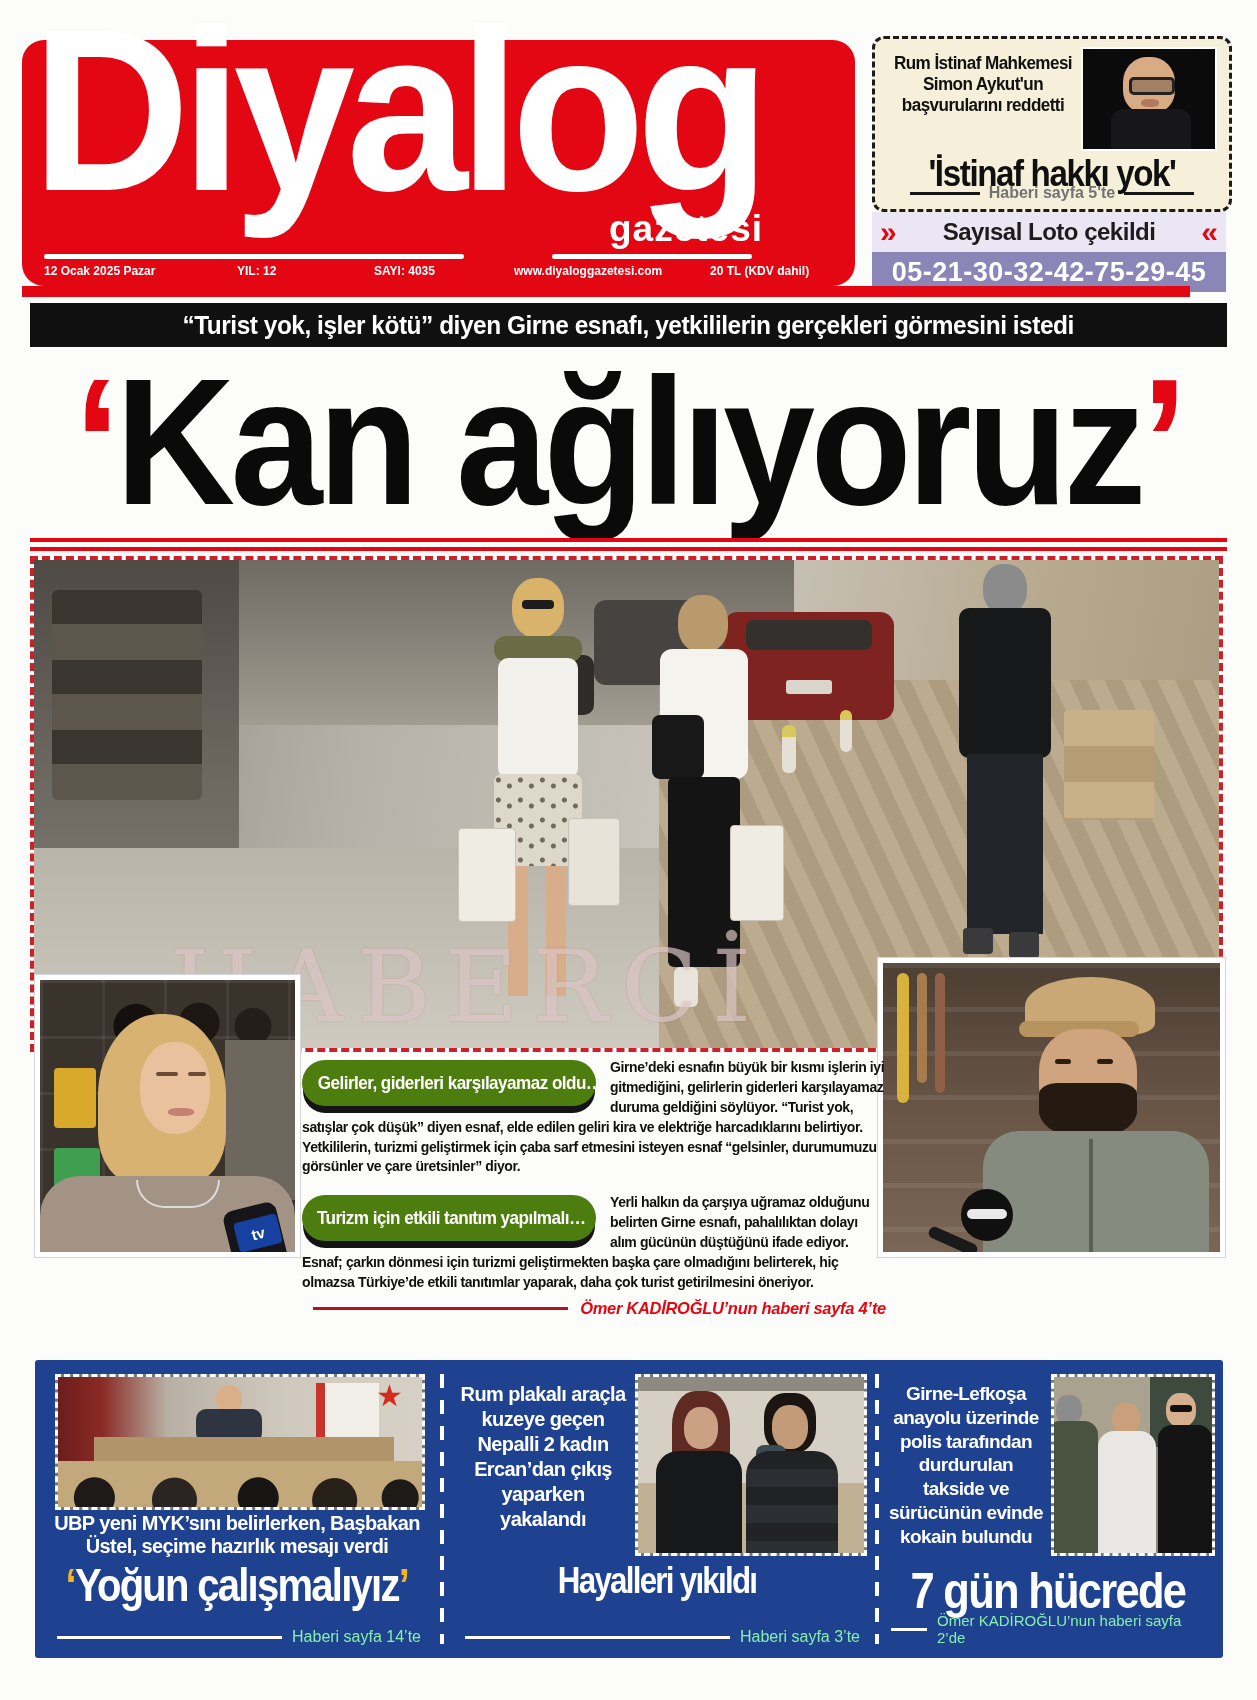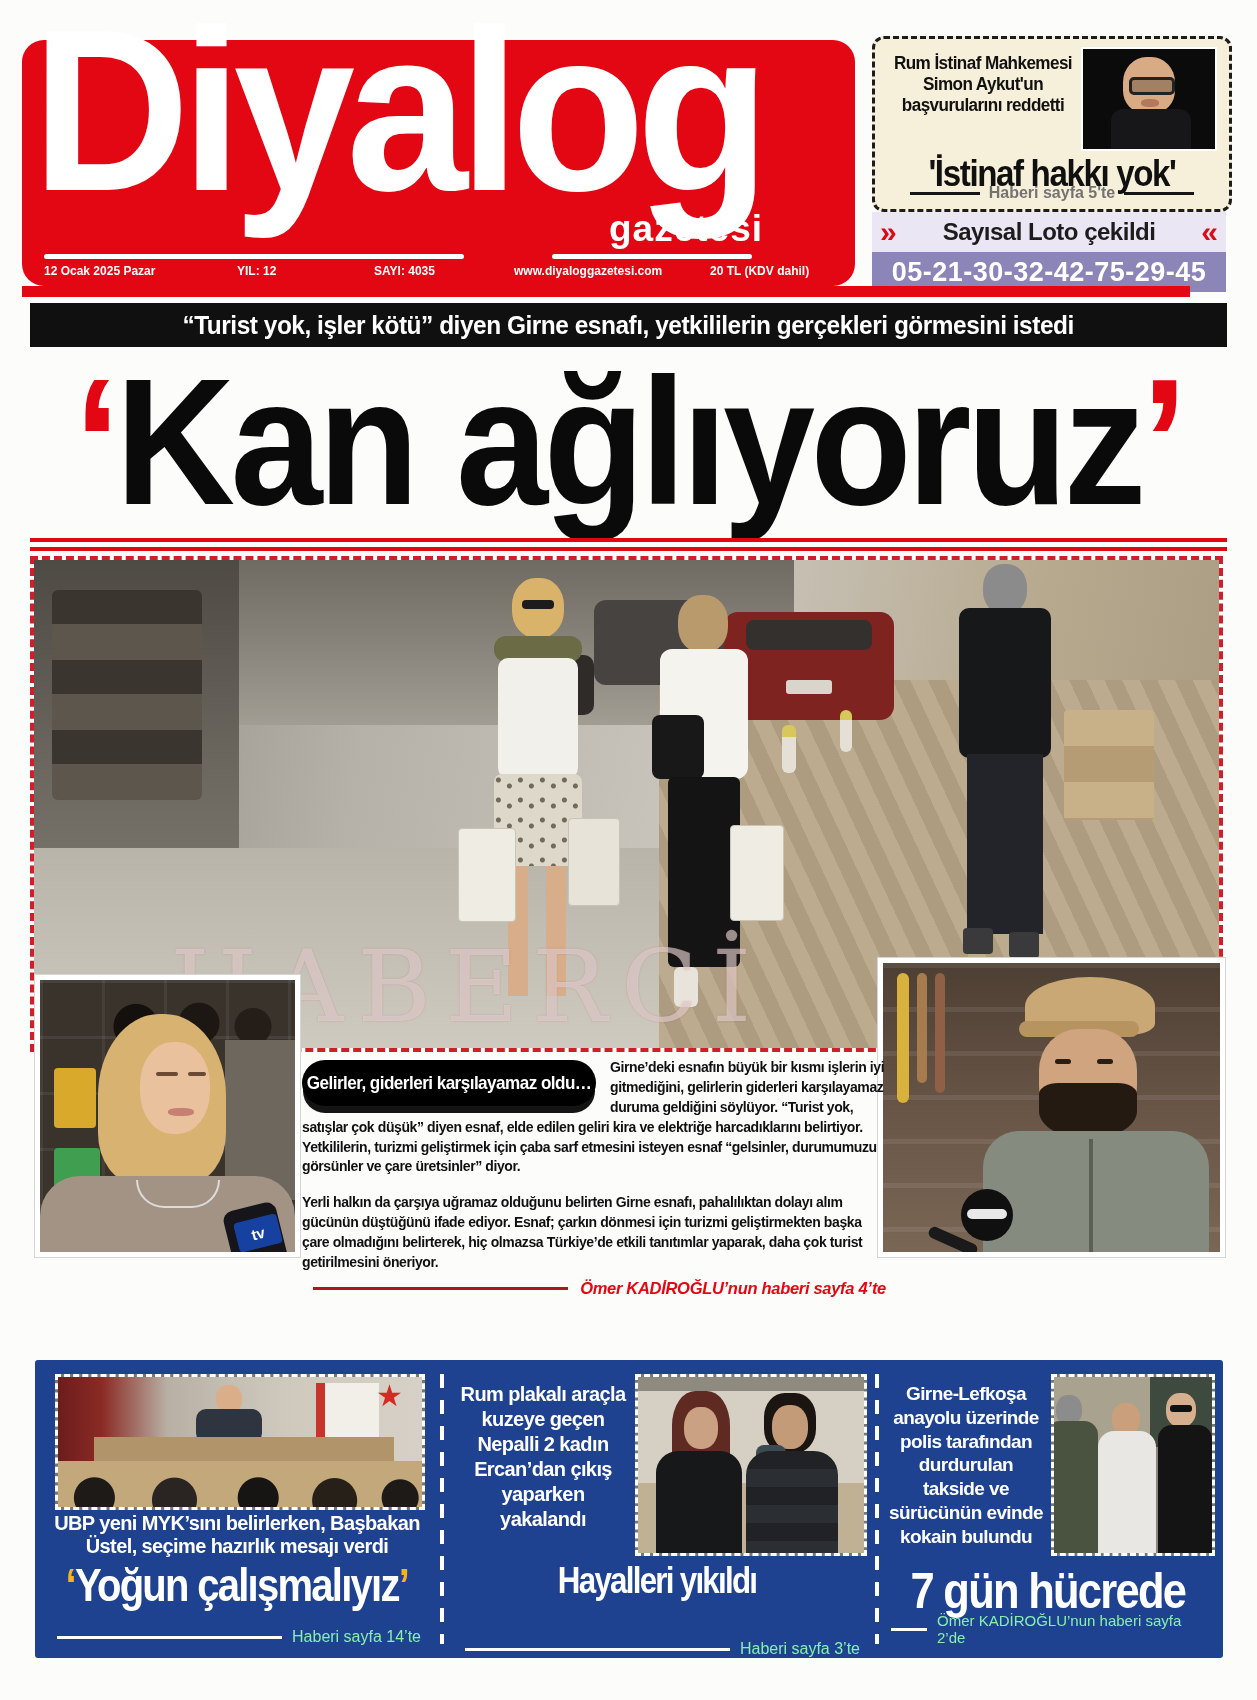--- a/index.html
+++ b/index.html
@@ -42,22 +42,22 @@
   .dblrule{left:30px;width:1197px;height:4px;background:#e30613;}
   
   .mainph{left:30px;top:556px;width:1185px;height:488px;border:4px dashed #cf1f2a;background:#fff;}
   .scene{position:absolute;inset:0;overflow:hidden;}
   .watermark{left:170px;top:928px;font-family:"DejaVu Serif",serif;font-size:100px;letter-spacing:14px;
         color:rgba(222,222,222,.6);z-index:4;text-shadow:0 0 2px rgba(190,40,40,.25);}
   
   .portrait{border:5px solid #fff;box-shadow:0 0 0 1px #d5d5d5;z-index:5;overflow:hidden;background:#333;}
   
   .article{left:302px;top:1058px;width:584px;z-index:6;color:#101010;}
-  .redbox{float:left;width:294px;height:46px;background:#000000;border-radius:23px;margin:2px 14px 8px 0;
-        display:flex;align-items:center;justify-content:center;box-shadow:0 8px 0 -1px #141414;}
+  .redbox{float:left;width:294px;height:46px;background:#4d7c0f;border-radius:23px;margin:2px 14px 8px 0;
+        display:flex;align-items:center;justify-content:flex-start;box-shadow:0 8px 0 -1px #141414;}
   .redbox span{color:#fff;font-weight:bold;font-size:19px;letter-spacing:-.6px;white-space:nowrap;
         display:inline-block;transform:scaleX(.9);}
   .article p{margin:0 0 6px 0;font-size:14px;font-weight:bold;letter-spacing:-.4px;line-height:1.42;text-align:left;}
   .clr{clear:both;height:10px;}
   .byrow{display:flex;align-items:center;justify-content:flex-end;margin-top:2px;}
   .byline-line{flex:0 0 255px;height:3px;background:#b5121f;margin-right:12px;}
   .byline{color:#e30613;font-weight:bold;font-style:italic;font-size:16.5px;letter-spacing:-.3px;}
   
   .band{left:35px;top:1360px;width:1188px;height:298px;background:#1e4190;border-radius:3px;}
   .vdash{top:14px;bottom:14px;width:4px;background:repeating-linear-gradient(180deg,#fff 0 14px,transparent 14px 26px);}
@@ -214,20 +214,23 @@
       <div class="s" style="left:44px;top:272px;width:52px;height:12px;background:#1a1a1a;transform:rotate(24deg);border-radius:6px;"></div>
     </div>
   </div>
 
   <div class="s article">
     <div class="redbox">
       <span>Gelirler, giderleri karşılayamaz oldu…</span>
     </div>
     <p>Girne’deki esnafın büyük bir kısmı işlerin iyi gitmediğini, gelirlerin giderleri karşılayamaz duruma geldiğini söylüyor. “Turist yok, satışlar çok düşük” diyen esnaf, elde edilen geliri kira ve elektriğe harcadıklarını belirtiyor. Yetkililerin, turizmi geliştirmek için çaba sarf etmesini isteyen esnaf “gelsinler, durumumuzu görsünler ve çare üretsinler” diyor.</p>
     <div class="clr"></div>
+    <div class="redbox">
+      <span>Turizm için etkili tanıtım yapılmalı…</span>
+    </div>
     <p>Yerli halkın da çarşıya uğramaz olduğunu belirten Girne esnafı, pahalılıktan dolayı alım gücünün düştüğünü ifade ediyor. Esnaf; çarkın dönmesi için turizmi geliştirmekten başka çare olmadığını belirterek, hiç olmazsa Türkiye’de etkili tanıtımlar yaparak, daha çok turist getirilmesini öneriyor.</p>
     <div class="byrow">
       <div class="byline-line"></div>
       <span class="byline">Ömer KADİROĞLU’nun haberi sayfa 4’te</span>
     </div>
   </div>
 
   <div class="s band">
     <div class="s vdash" style="left:405px;"></div>
     <div class="s vdash" style="left:840px;"></div>
@@ -264,21 +267,21 @@
         <div class="s" style="left:18px;top:74px;width:86px;height:102px;background:#17181a;border-radius:22px 22px 0 0;"></div>
         <div class="s" style="left:126px;top:16px;width:52px;height:60px;background:#1b1512;border-radius:40%;"></div>
         <div class="s" style="left:134px;top:28px;width:36px;height:44px;background:#c49b78;border-radius:45%;"></div>
         <div class="s" style="left:118px;top:68px;width:30px;height:24px;background:#3c4a52;border-radius:8px;"></div>
         <div class="s" style="left:108px;top:74px;width:92px;height:102px;background:repeating-linear-gradient(180deg,#202226 0 18px,#2b2e33 18px 36px);border-radius:24px 24px 0 0;"></div>
       </div>
     </div>
     <div class="s bhl" style="left:410px;top:200px;width:425px;font-size:36px;letter-spacing:-2px;">
       <span class="in">Hayalleri yıkıldı</span>
     </div>
-    <div class="bref" style="left:430px;right:0;bottom:0;width:395px;">
+    <div class="bref" style="left:430px;right:0;bottom:12px;width:395px;">
       <div class="wline"></div>
       <span>Haberi sayfa 3’te</span>
     </div>
 
     <div class="s bkick" style="left:852px;top:22px;width:158px;font-size:19px;line-height:1.25;">Girne-Lefkoşa anayolu üzerinde polis tarafından durdurulan takside ve sürücünün evinde kokain bulundu</div>
     <div class="s bph" style="left:1016px;top:14px;width:158px;height:176px;">
       <div class="scene" style="background:linear-gradient(180deg,#a9a28f 0 40%,#8c8676 40%);">
         <div class="s" style="left:96px;top:0;width:62px;height:70px;background:#3f4a3e;"></div>
         <div class="s" style="left:2px;top:18px;width:26px;height:30px;background:#8c8c8c;border-radius:45%;"></div>
         <div class="s" style="left:-8px;top:44px;width:52px;height:132px;background:#4a5240;border-radius:14px 14px 0 0;"></div>

